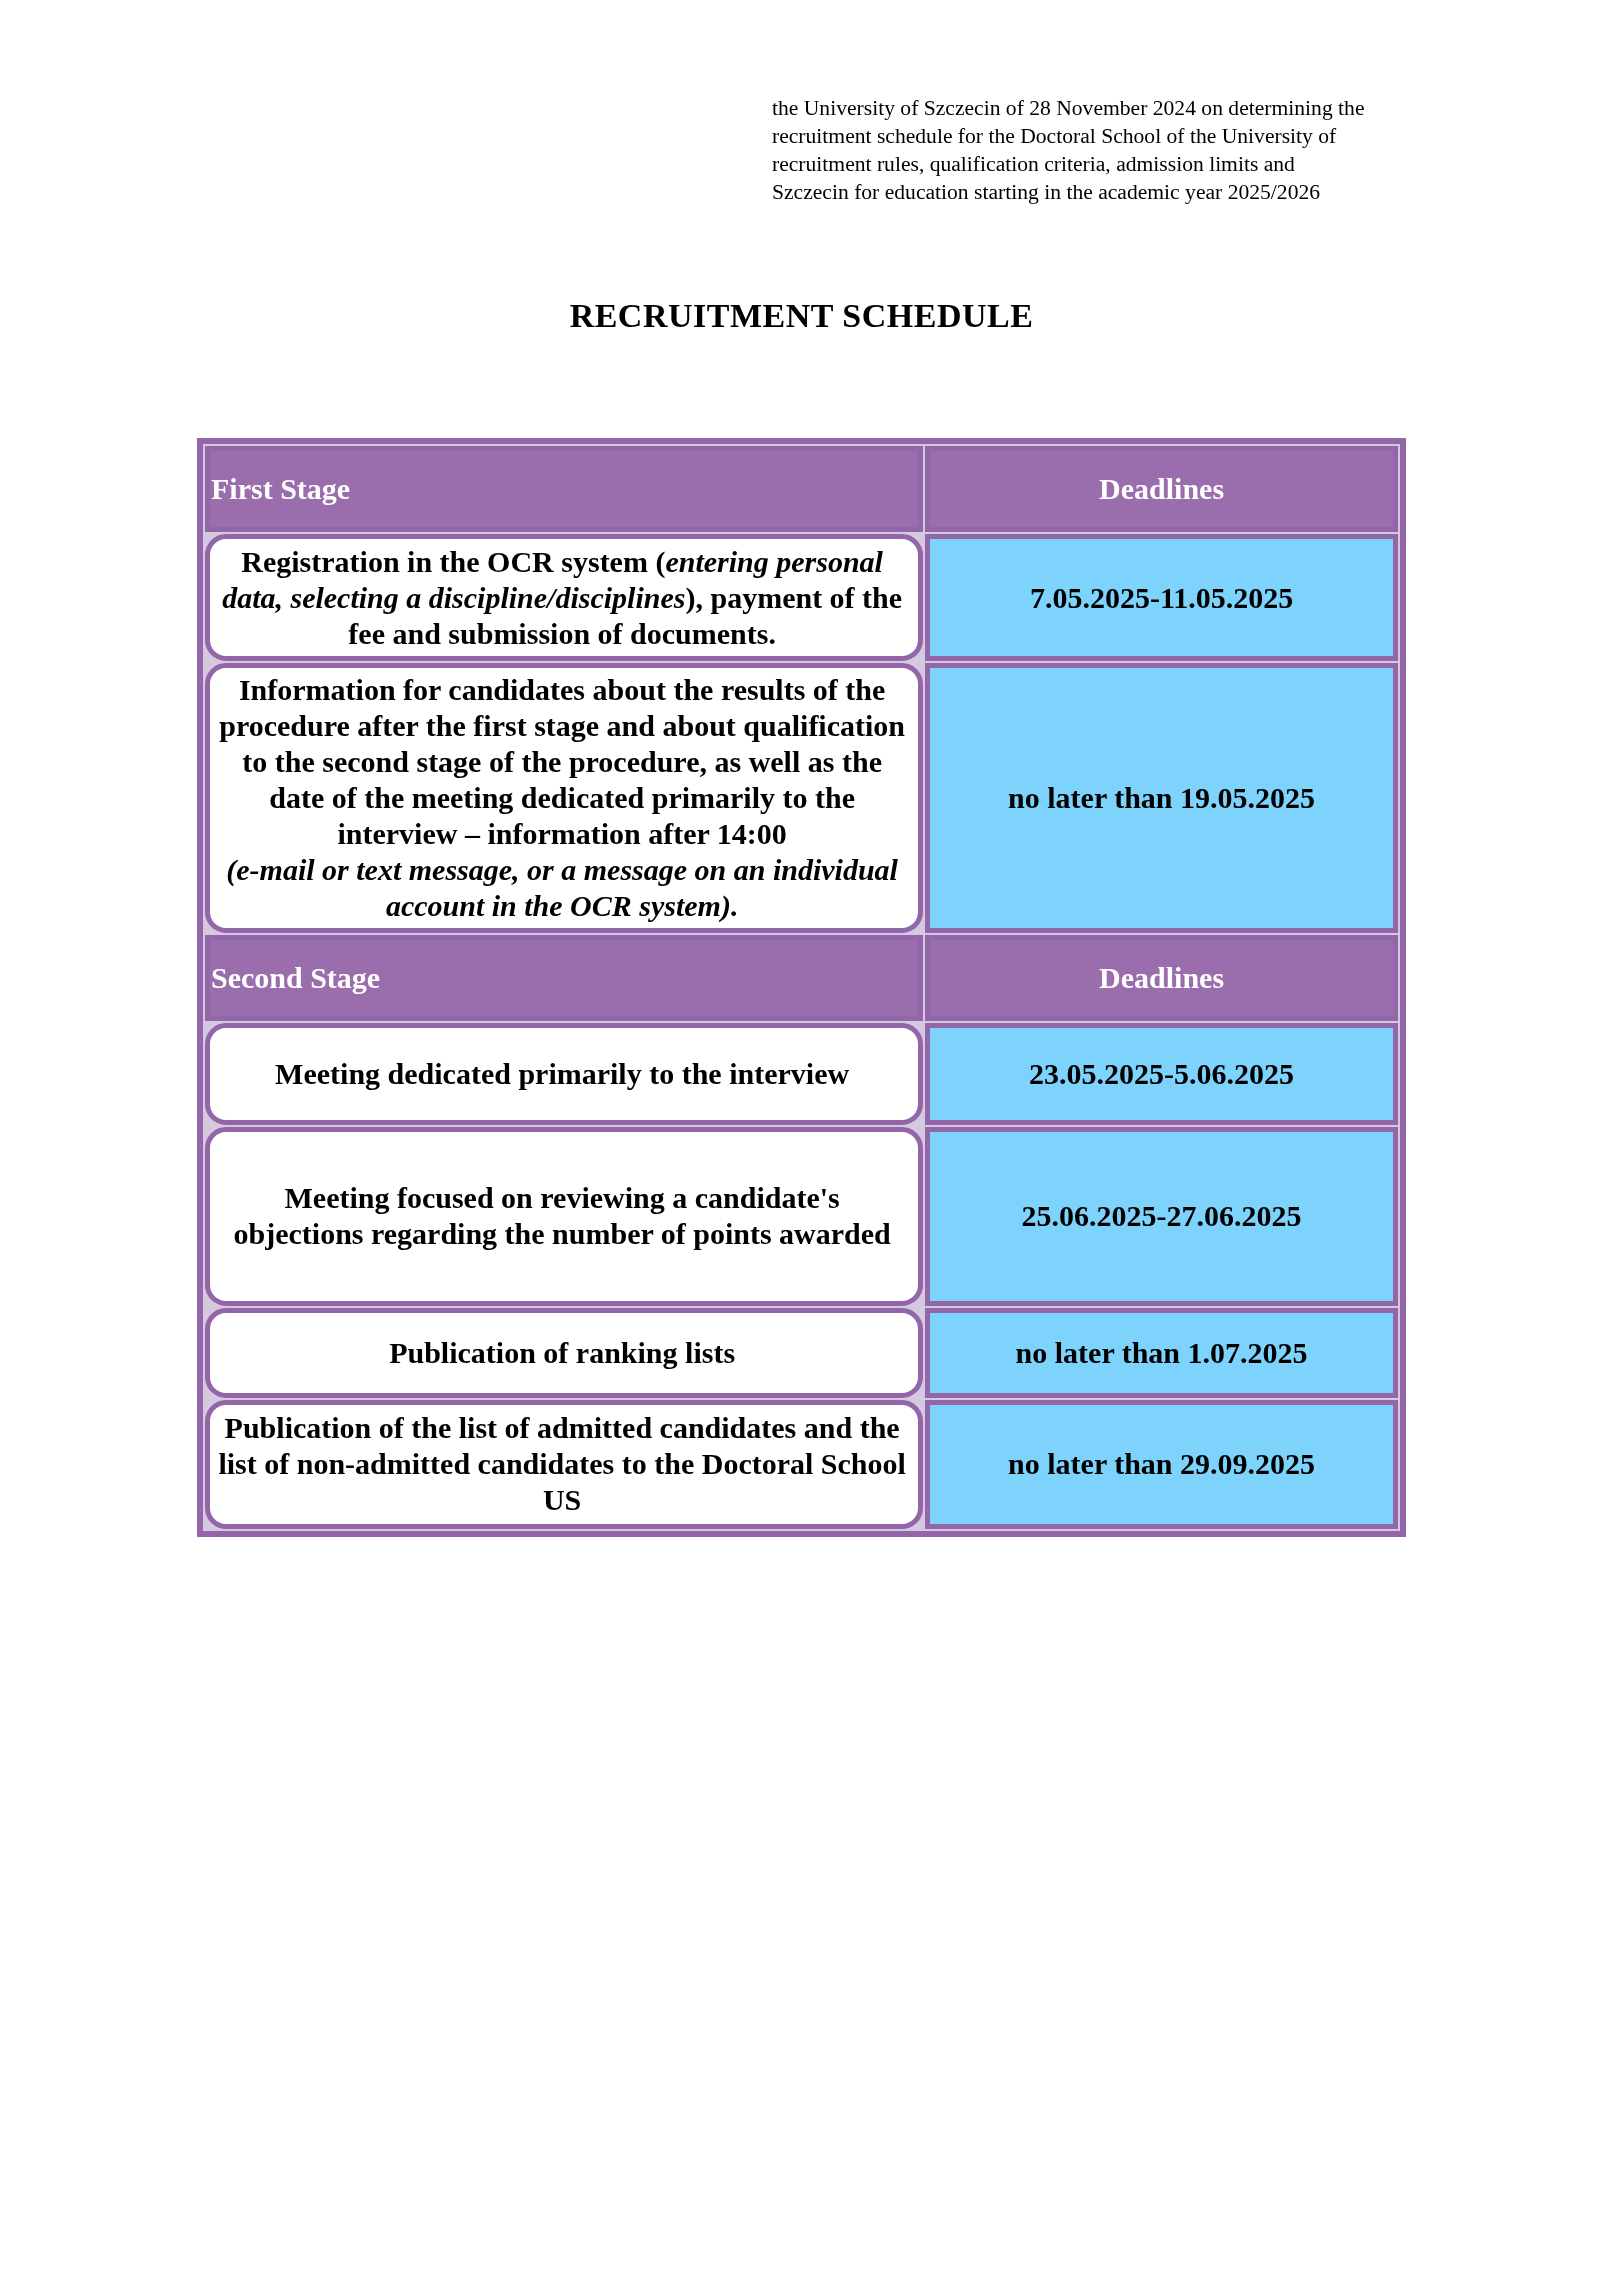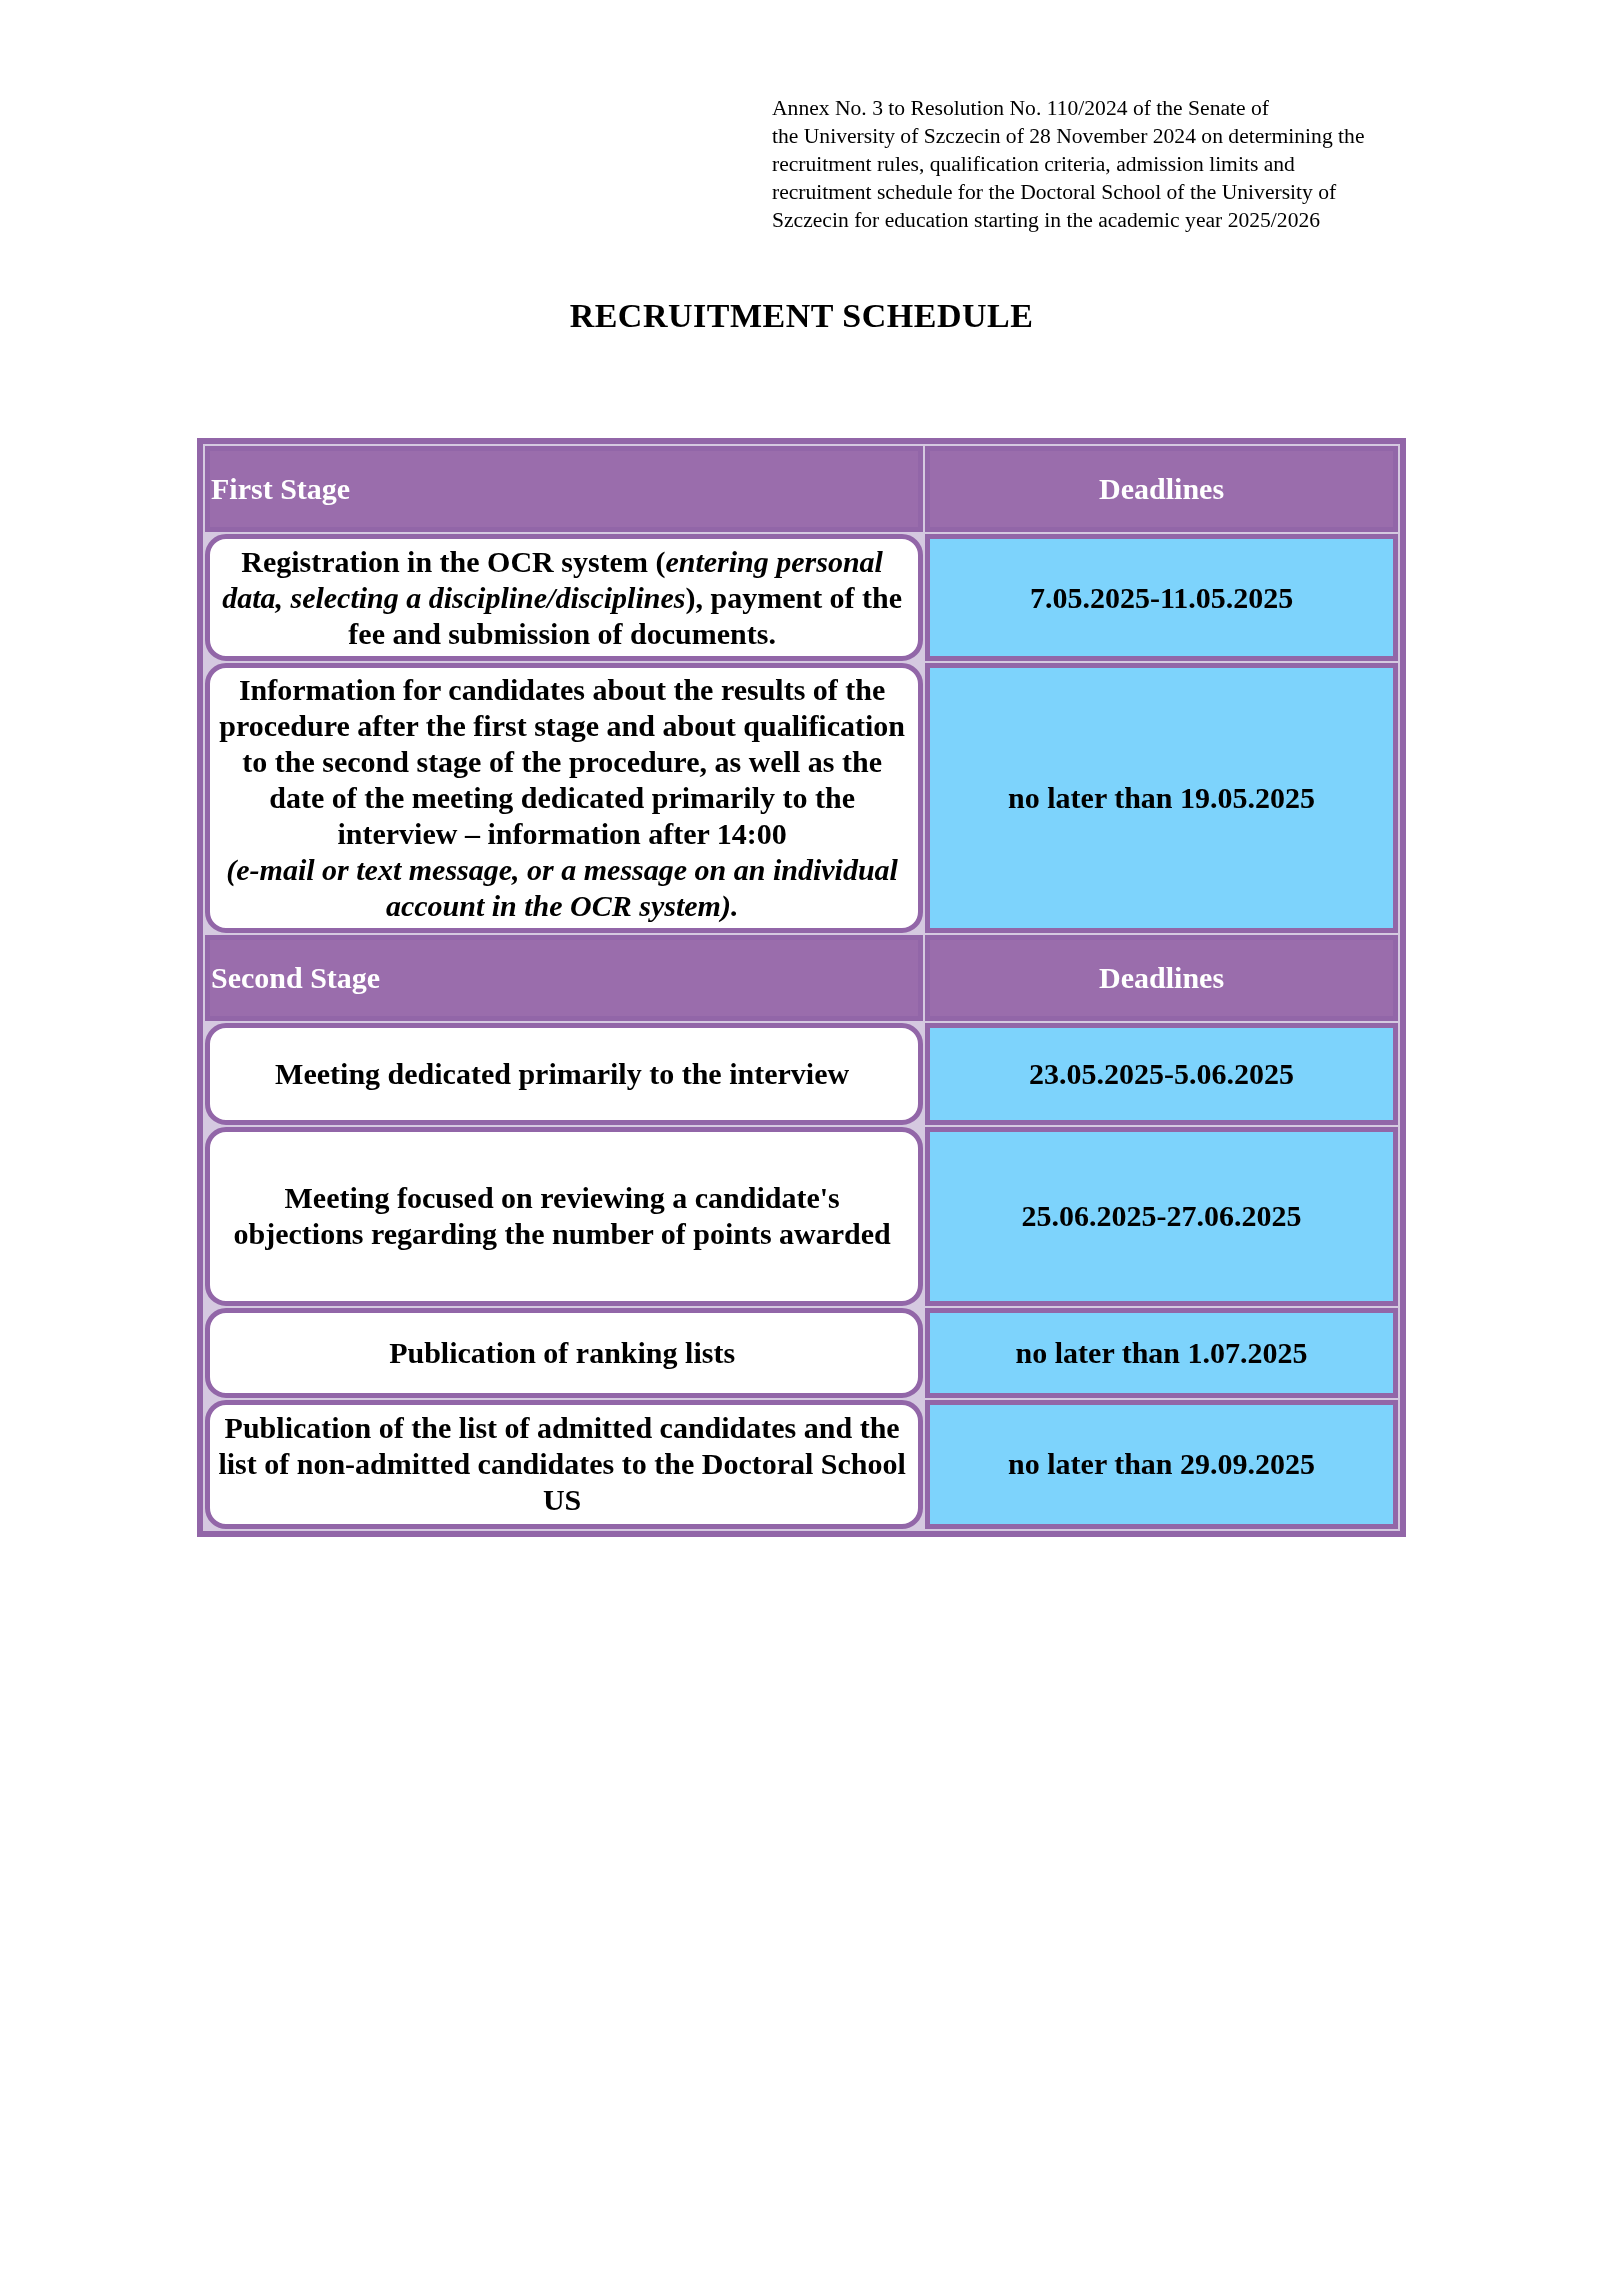--- a/index.html
+++ b/index.html
@@ -86,24 +86,23 @@
   .h-r3 { height: 102px; }
   .h-r4 { height: 179px; }
   .h-r5 { height: 90px; }
   .h-r6 { height: 129px; }
   .it { font-style: italic; }
 </style>
 </head>
 <body>
 
 <div class="annotation">
-  <div>Annex No. 3 to Resolution No. 110/2024 of the Senate of</div>
   <div>the University of Szczecin of 28 November 2024 on determining the</div>
+  <div>recruitment schedule for the Doctoral School of the University of</div>
   <div>recruitment rules, qualification criteria, admission limits and</div>
-  <div>recruitment schedule for the Doctoral School of the University of</div>
   <div>Szczecin for education starting in the academic year 2025/2026</div>
 </div>
 
 <h1 class="page-title">RECRUITMENT SCHEDULE</h1>
 
 <table class="schedule-table">
   <colgroup>
     <col class="activity-col">
     <col class="deadline-col">
   </colgroup>

